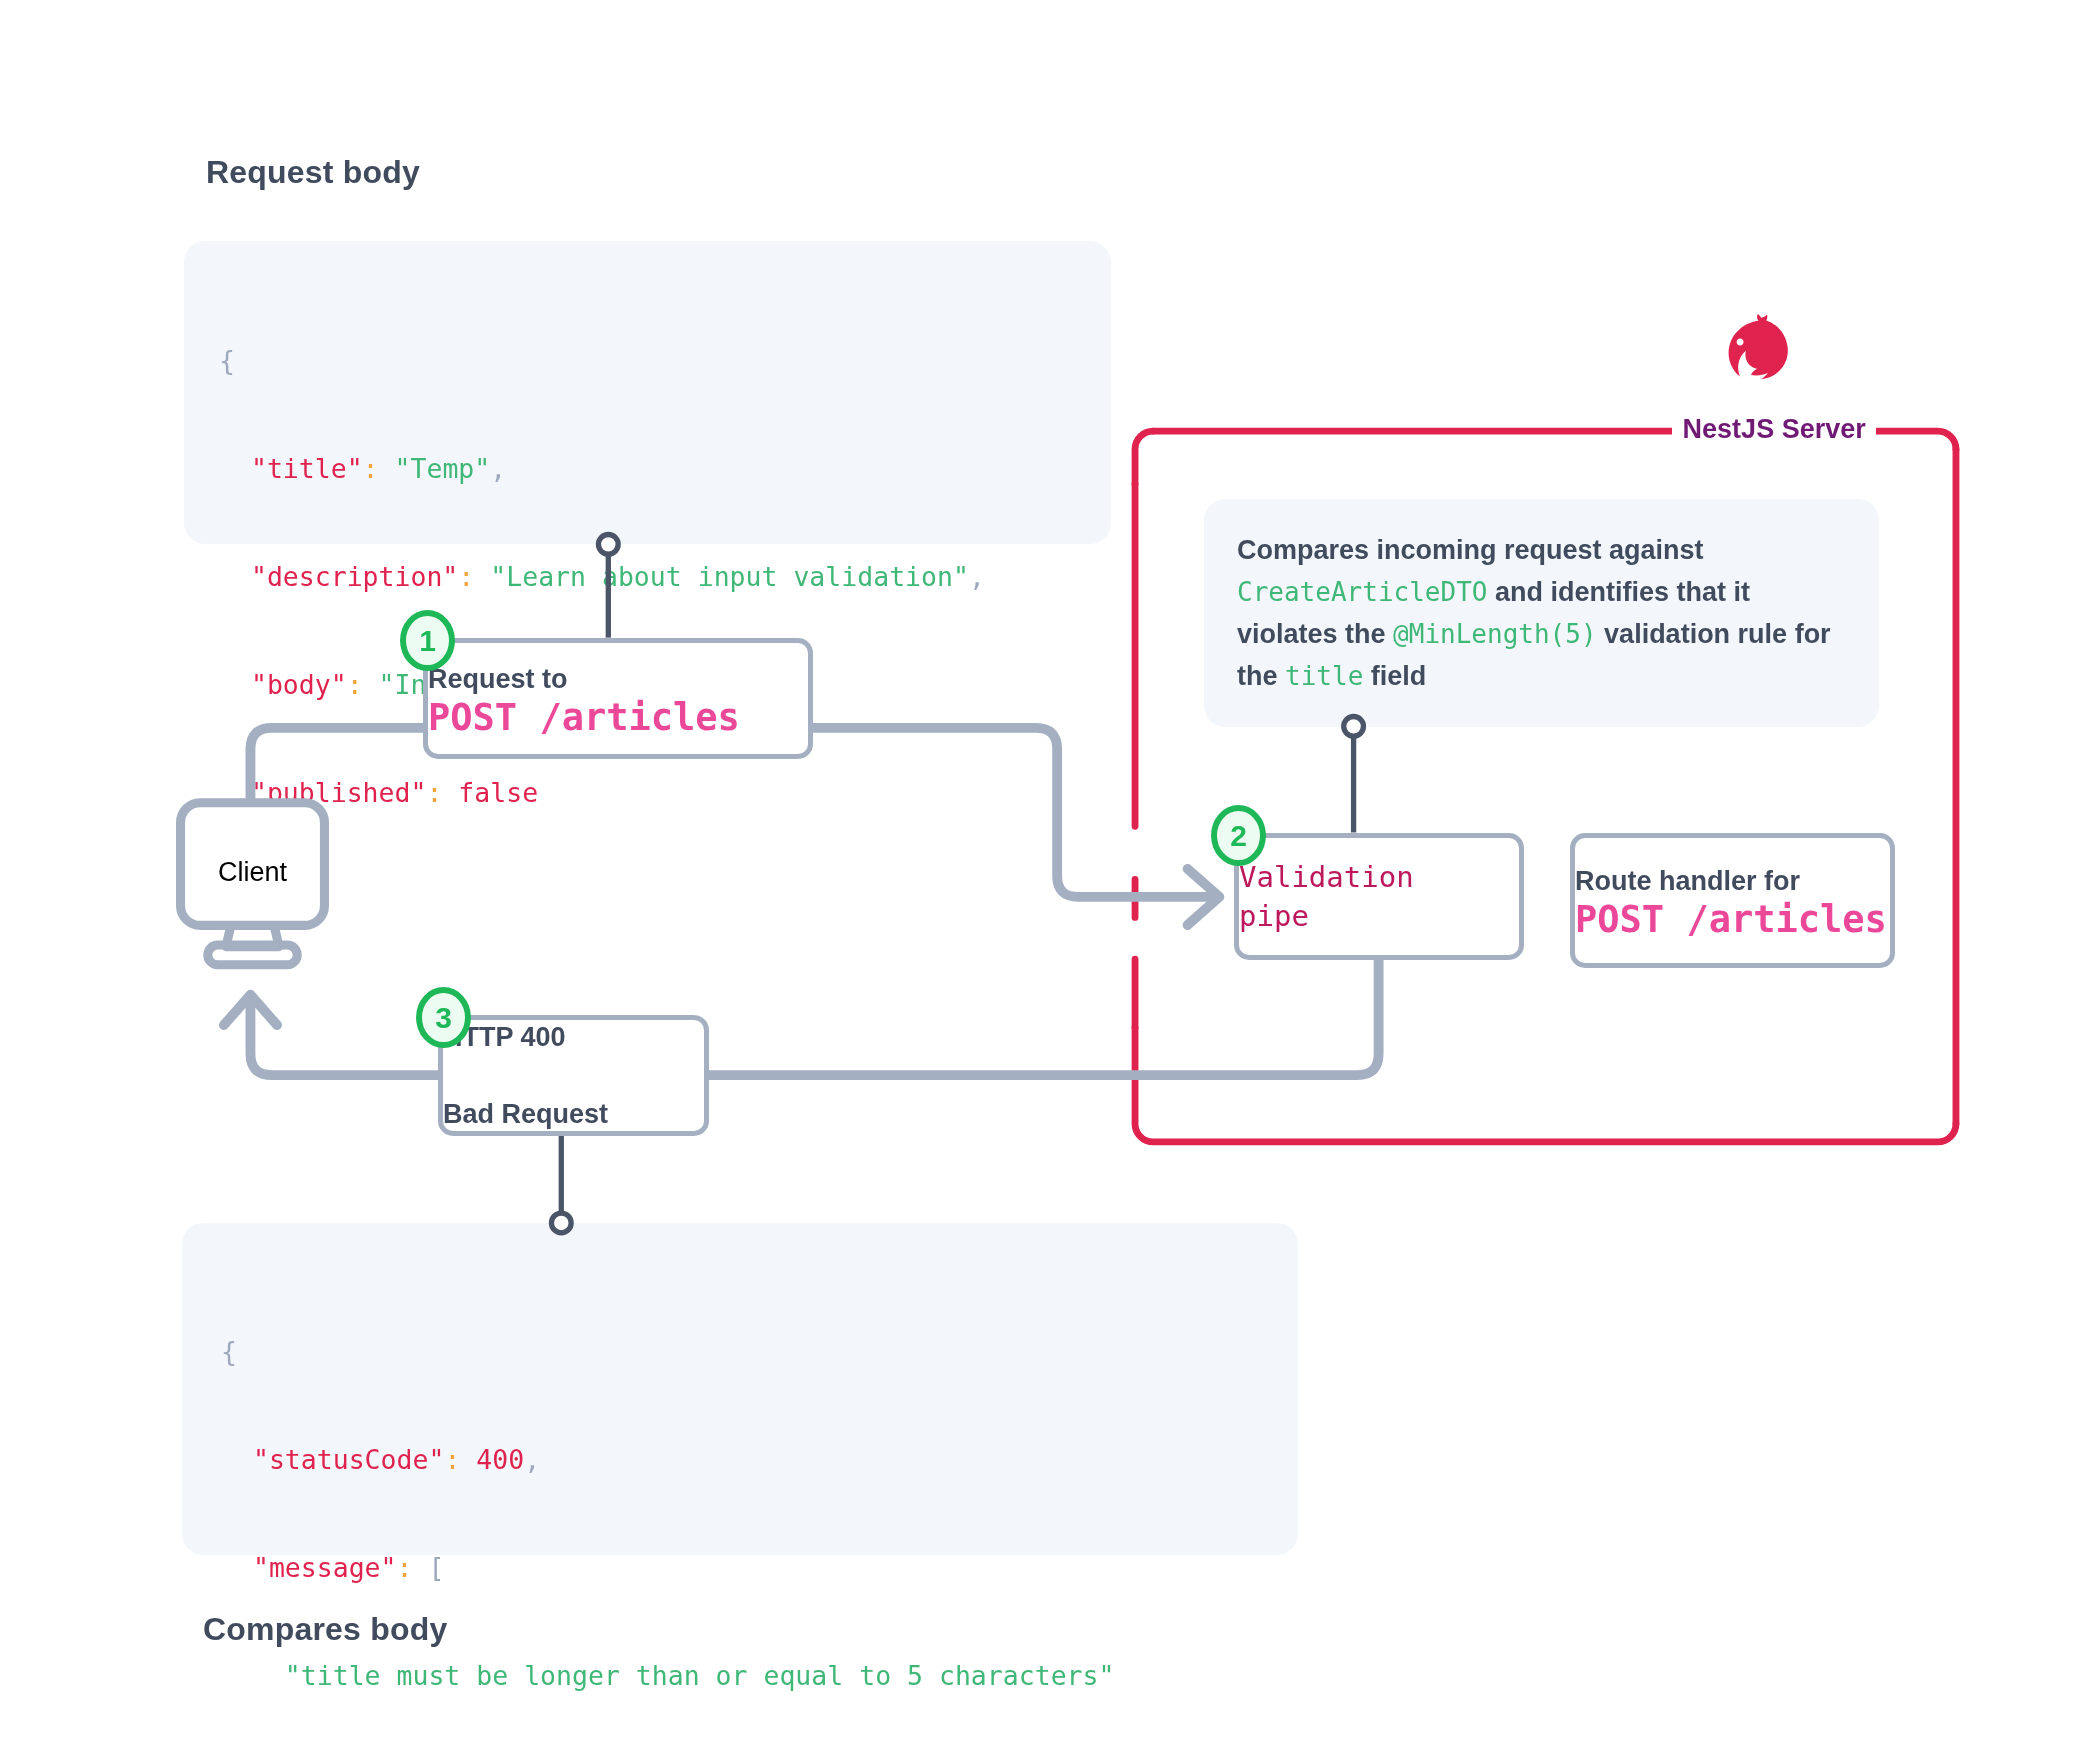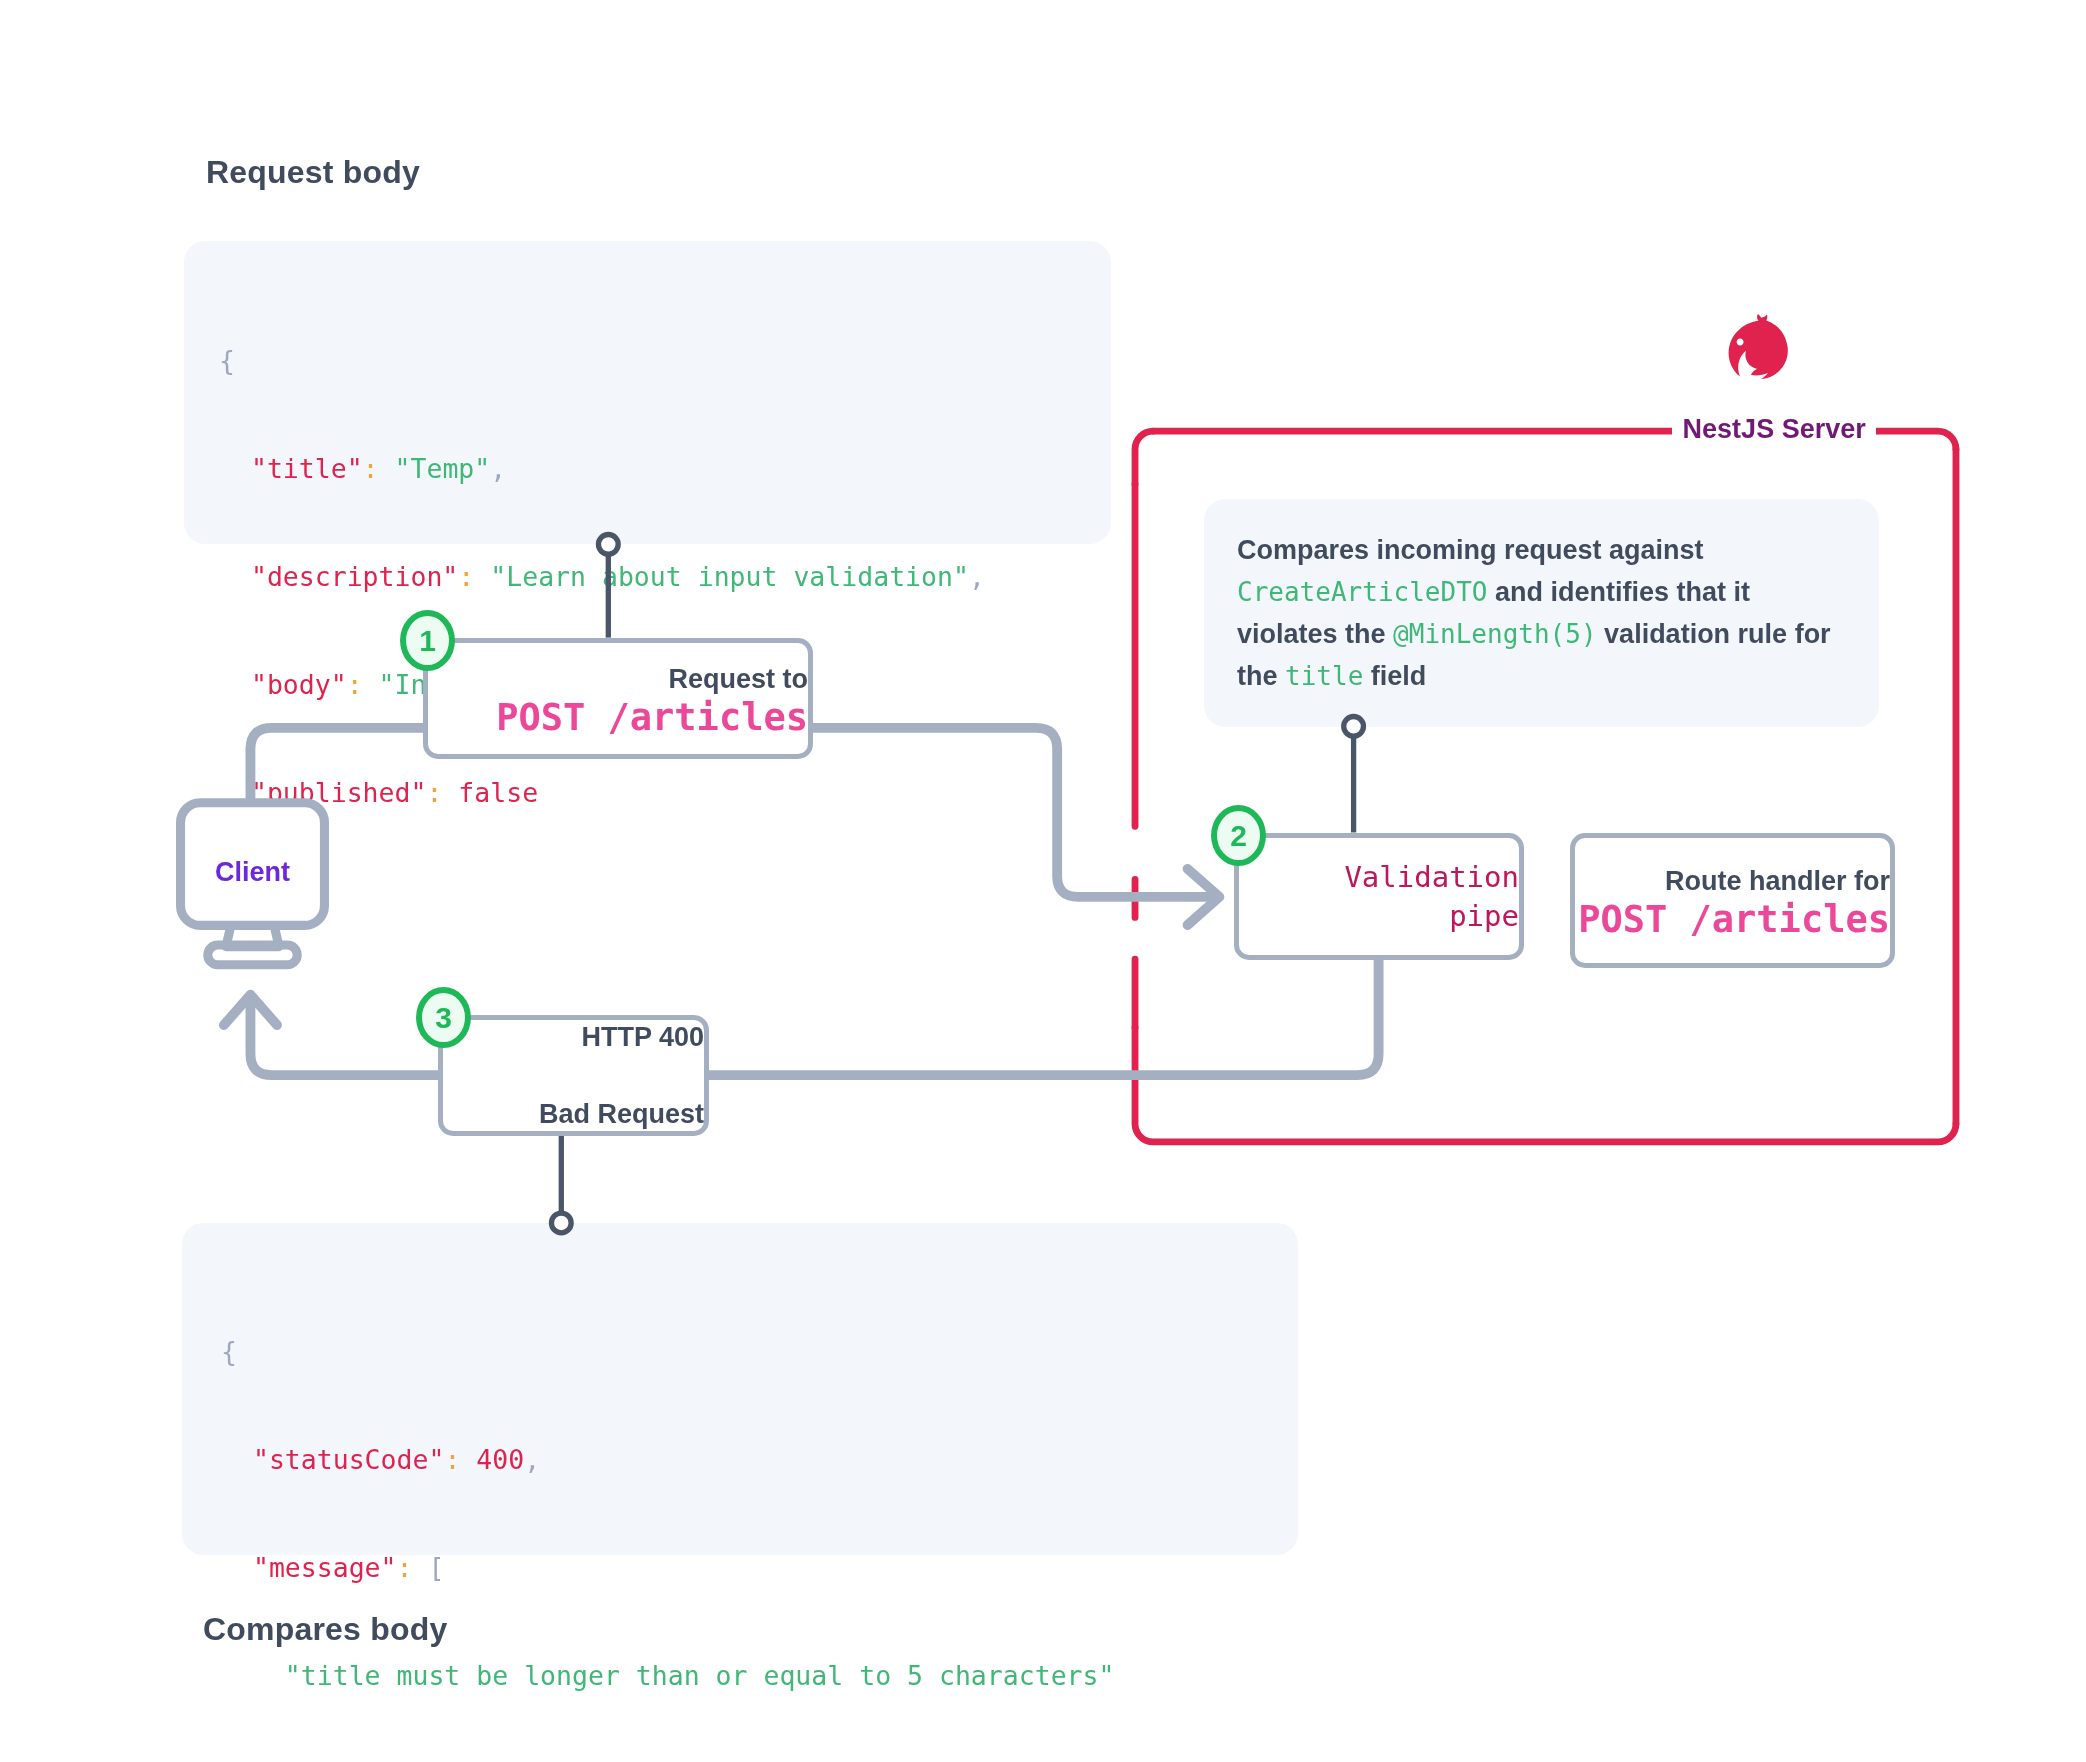--- a/index.html
+++ b/index.html
@@ -122,21 +122,21 @@
 
   
   .node {
     position: absolute;
     box-sizing: border-box;
     border: 5.3px solid #A4B0C2;
     border-radius: 15px;
     background: #ffffff;
     display: flex;
     flex-direction: column;
-    align-items: flex-end;
+    align-items: flex-start;
     justify-content: center;
     text-align: center;
     font-family: "Liberation Sans", sans-serif;
     color: #414B5E;
     z-index: 6;
   }
   .node-line {
     font-weight: bold;
     font-size: 27px;
     line-height: 38px;
@@ -170,23 +170,23 @@
     height: 176px;
     z-index: 6;
   }
   #client-label {
     position: absolute;
     left: 176px;
     top: 857px;
     width: 153px;
     text-align: center;
     font-family: "Liberation Sans", sans-serif;
-    font-weight: bold;
+    font-weight: normal;
     font-size: 27px;
-    color: #6d28d9;
+    color: #000000;
     z-index: 7;
   }
 
   
   .step-badge {
     position: absolute;
     width: 55px;
     height: 61px;
     border-radius: 50%;
     box-sizing: border-box;

